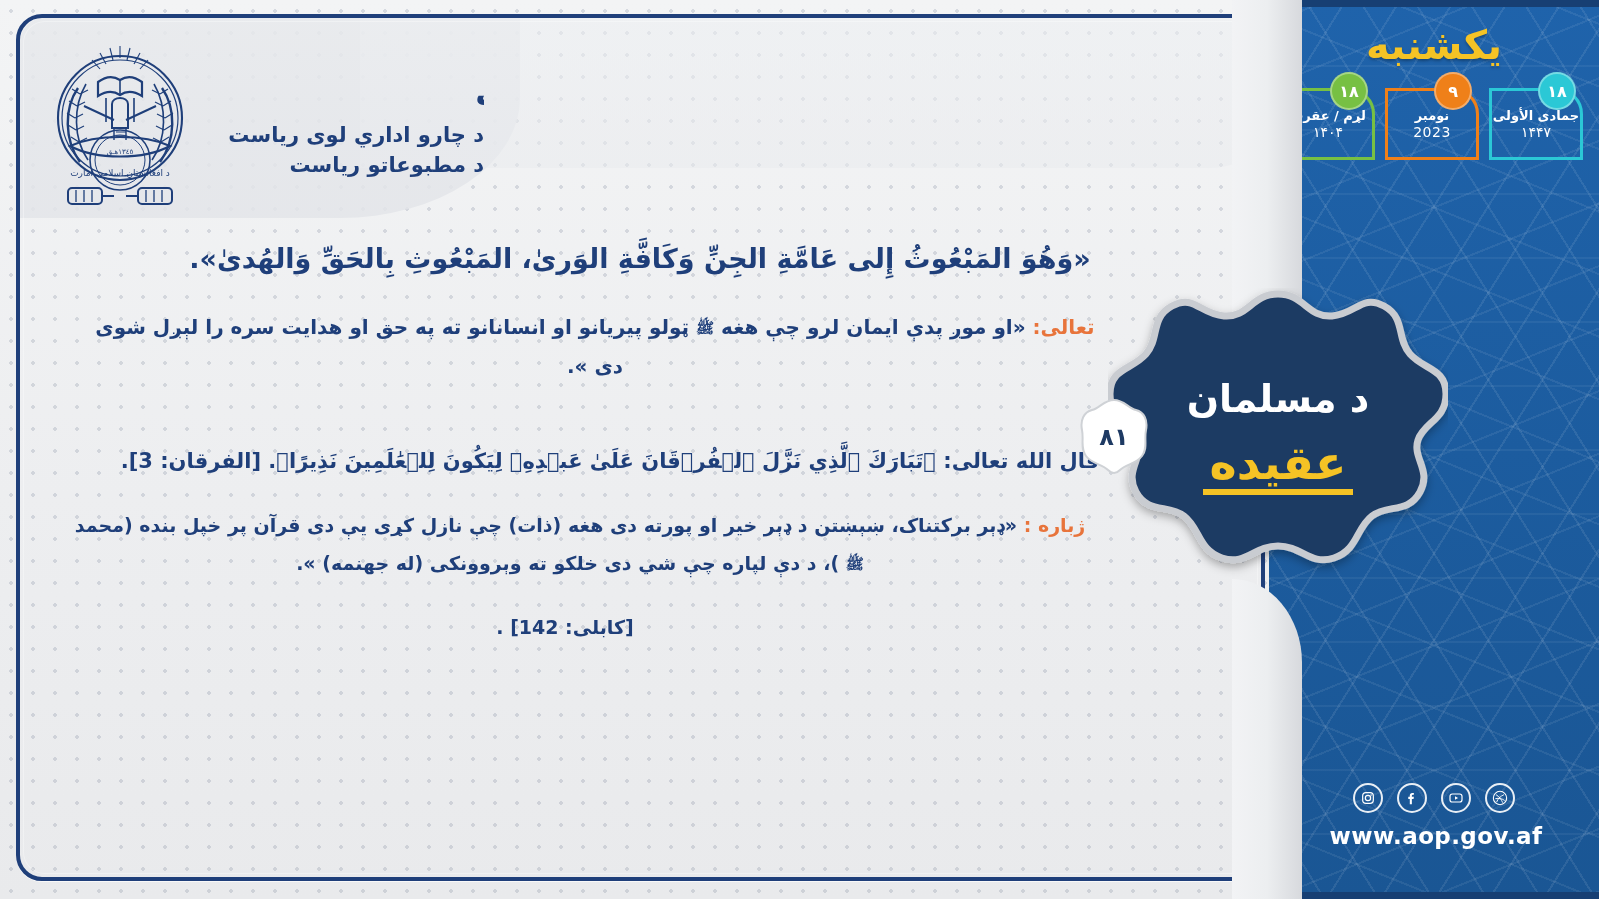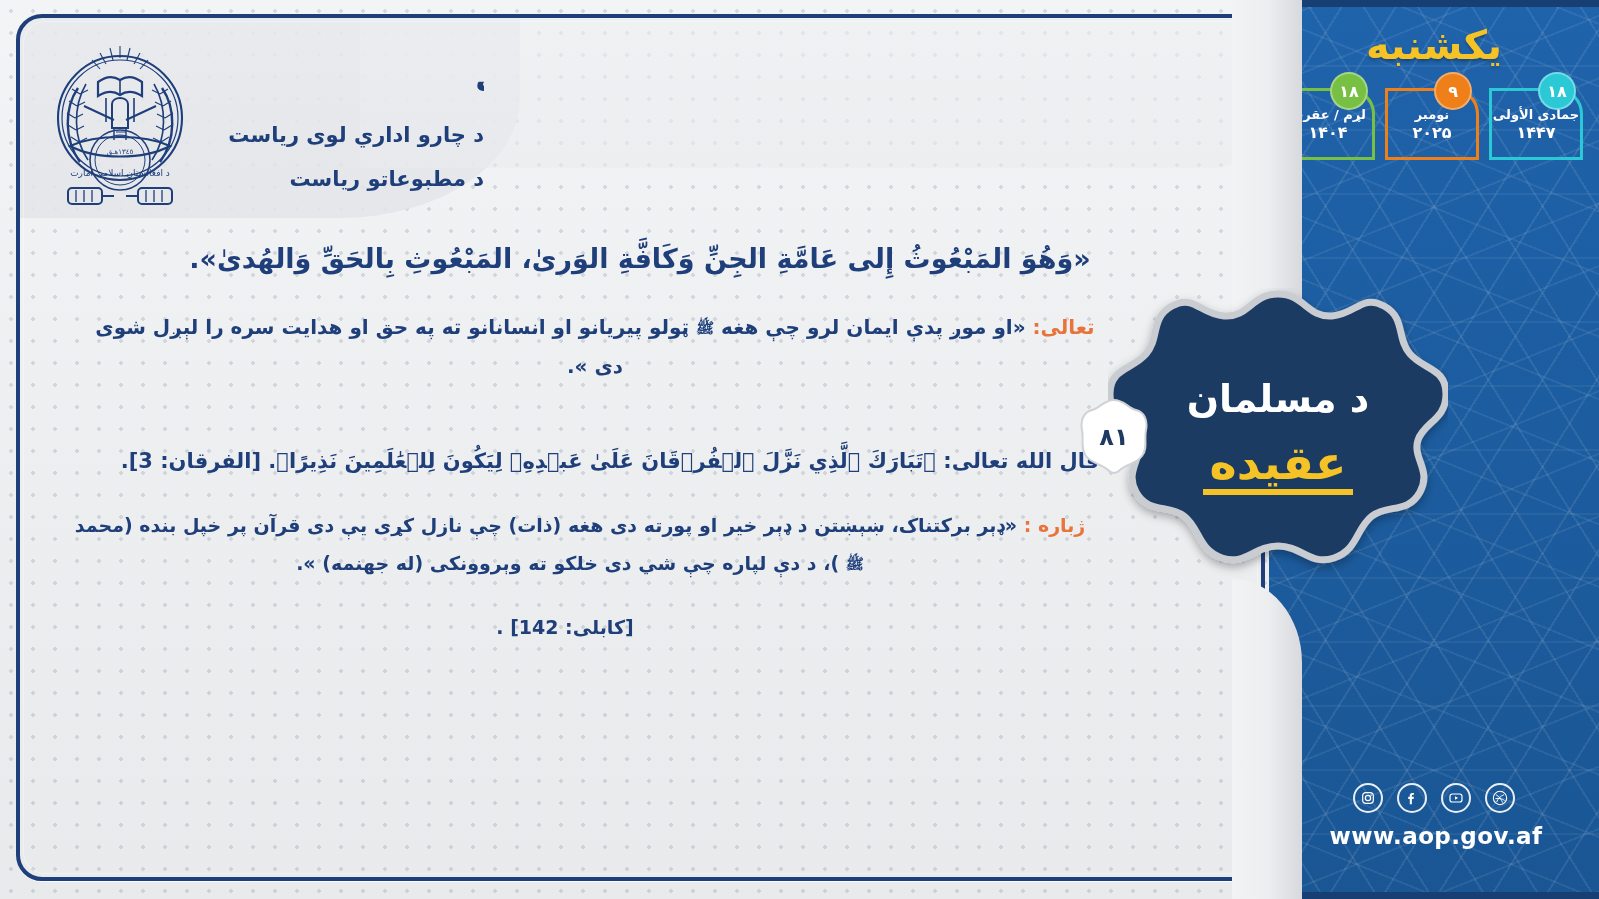--- a/index.html
+++ b/index.html
@@ -67,21 +67,21 @@
     position:absolute;
     left:40px; top:26px;
     width:520px; height:195px;
     display:flex; flex-direction:row-reverse;
     align-items:center; gap:14px;
   }
   .emblem { width:160px; height:175px; flex:0 0 auto; }
   .brand-text {
     display:flex; flex-direction:column;
     align-items:flex-start; justify-content:space-between;
-    gap:20px; padding-bottom:6px;
+    gap:6px; padding-bottom:6px;
   }
   .brand-line1 { height:52px; }
   .brand-l2, .brand-l3 {
     font-size:21px; font-weight:bold; color:#1f3f7a;
     letter-spacing:.3px; direction:rtl; white-space:nowrap;
   }
 
   
   .body-area {
     position:absolute;
@@ -187,21 +187,21 @@
     border:3px solid #fff;
     border-top-right-radius:26px;
     display:flex; flex-direction:column;
     align-items:center; justify-content:center;
     gap:1px; direction:rtl;
   }
   .dbox .mon {
     font-size:13px; font-weight:bold; color:#ffffff; white-space:nowrap;
   }
   .dbox .yr {
-    font-size:16px; font-weight:bold; color:#ffffff; letter-spacing:.5px;
+    font-size:14px; font-weight:normal; color:#ffffff; letter-spacing:.5px;
   }
   .dbox .bubble {
     position:absolute; top:-19px; right:4px;
     width:38px; height:38px; border-radius:50%;
     display:flex; align-items:center; justify-content:center;
     font-size:16px; font-weight:bold; color:#fff;
     border:2px solid rgba(255,255,255,.35);
   }
   .dbox.green  { border-color:#77c043; }
   .dbox.green  .bubble { background:#77c043; }
@@ -390,21 +390,21 @@
 
     <div class="dates">
       <div class="dbox cyan">
         <span class="bubble">۱۸</span>
         <span class="mon">جمادى الأولى</span>
         <span class="yr">۱۴۴۷</span>
       </div>
       <div class="dbox orange">
         <span class="bubble">۹</span>
         <span class="mon">نومبر</span>
-        <span class="yr">۲۰۲۵</span>
+        <span class="yr">2023</span>
       </div>
       <div class="dbox green">
         <span class="bubble">۱۸</span>
         <span class="mon">لړم / عقرب</span>
         <span class="yr">۱۴۰۴</span>
       </div>
     </div>
 
     <div class="social">
       <span class="sicon">

